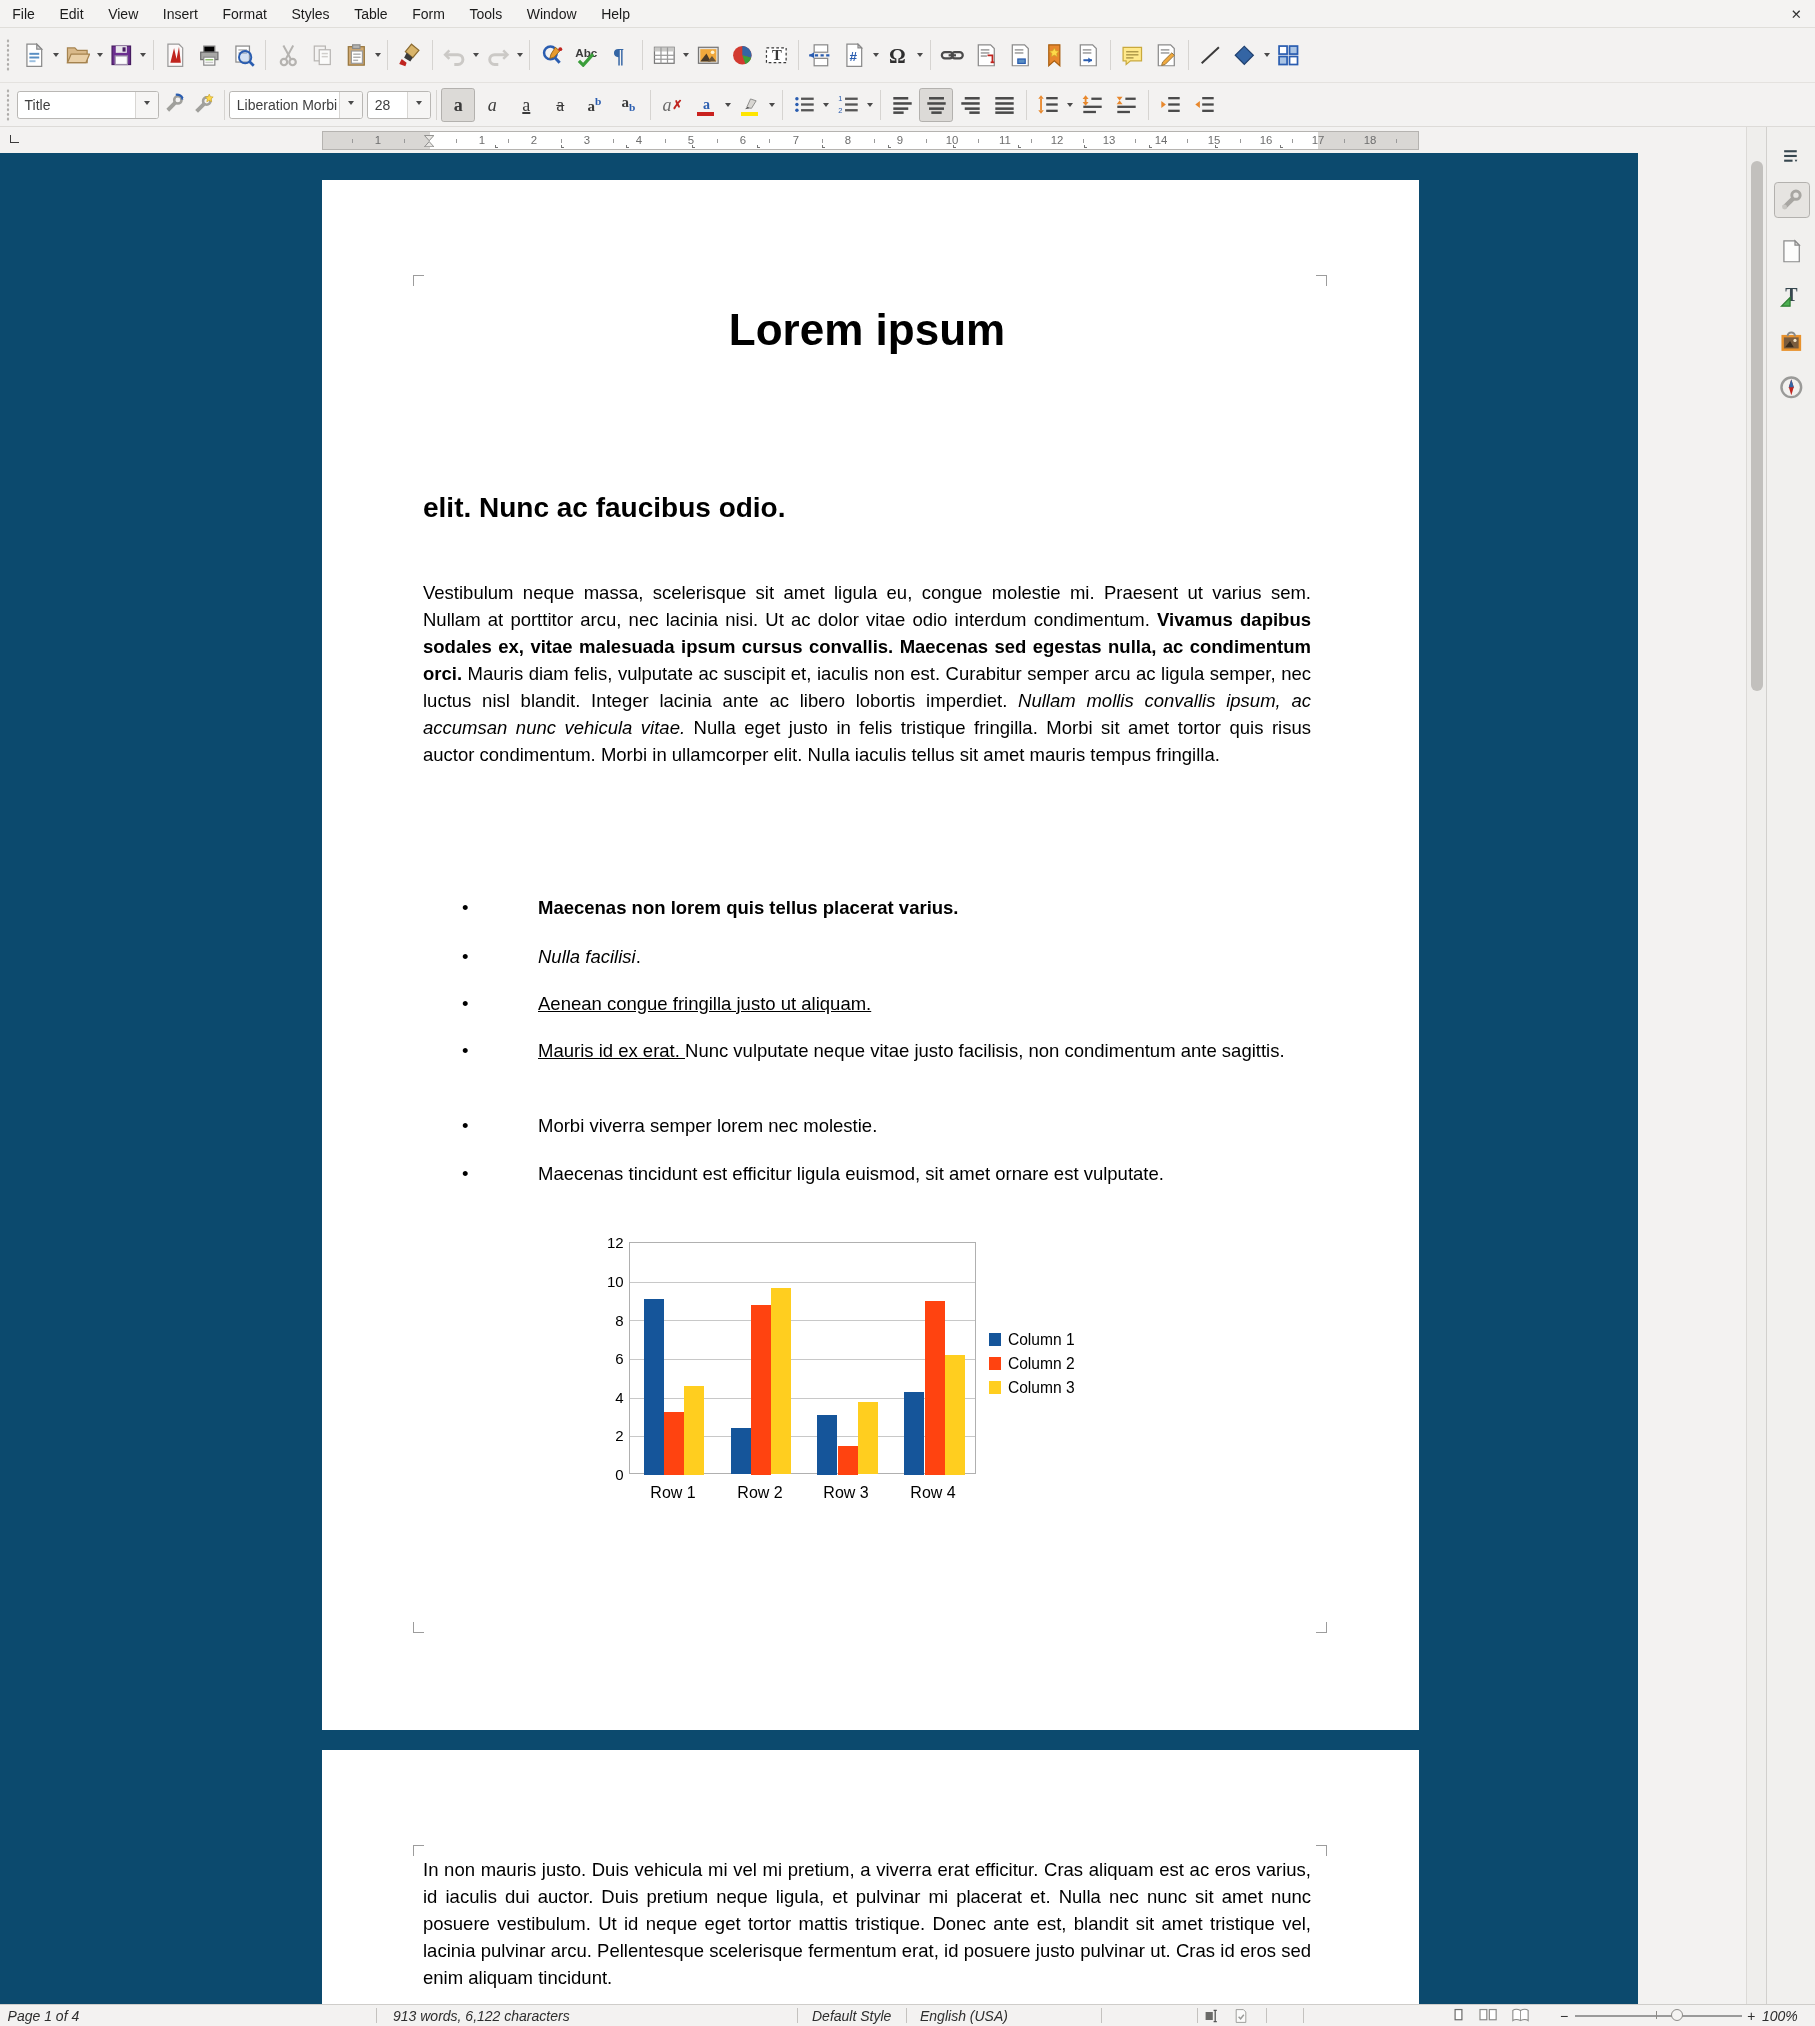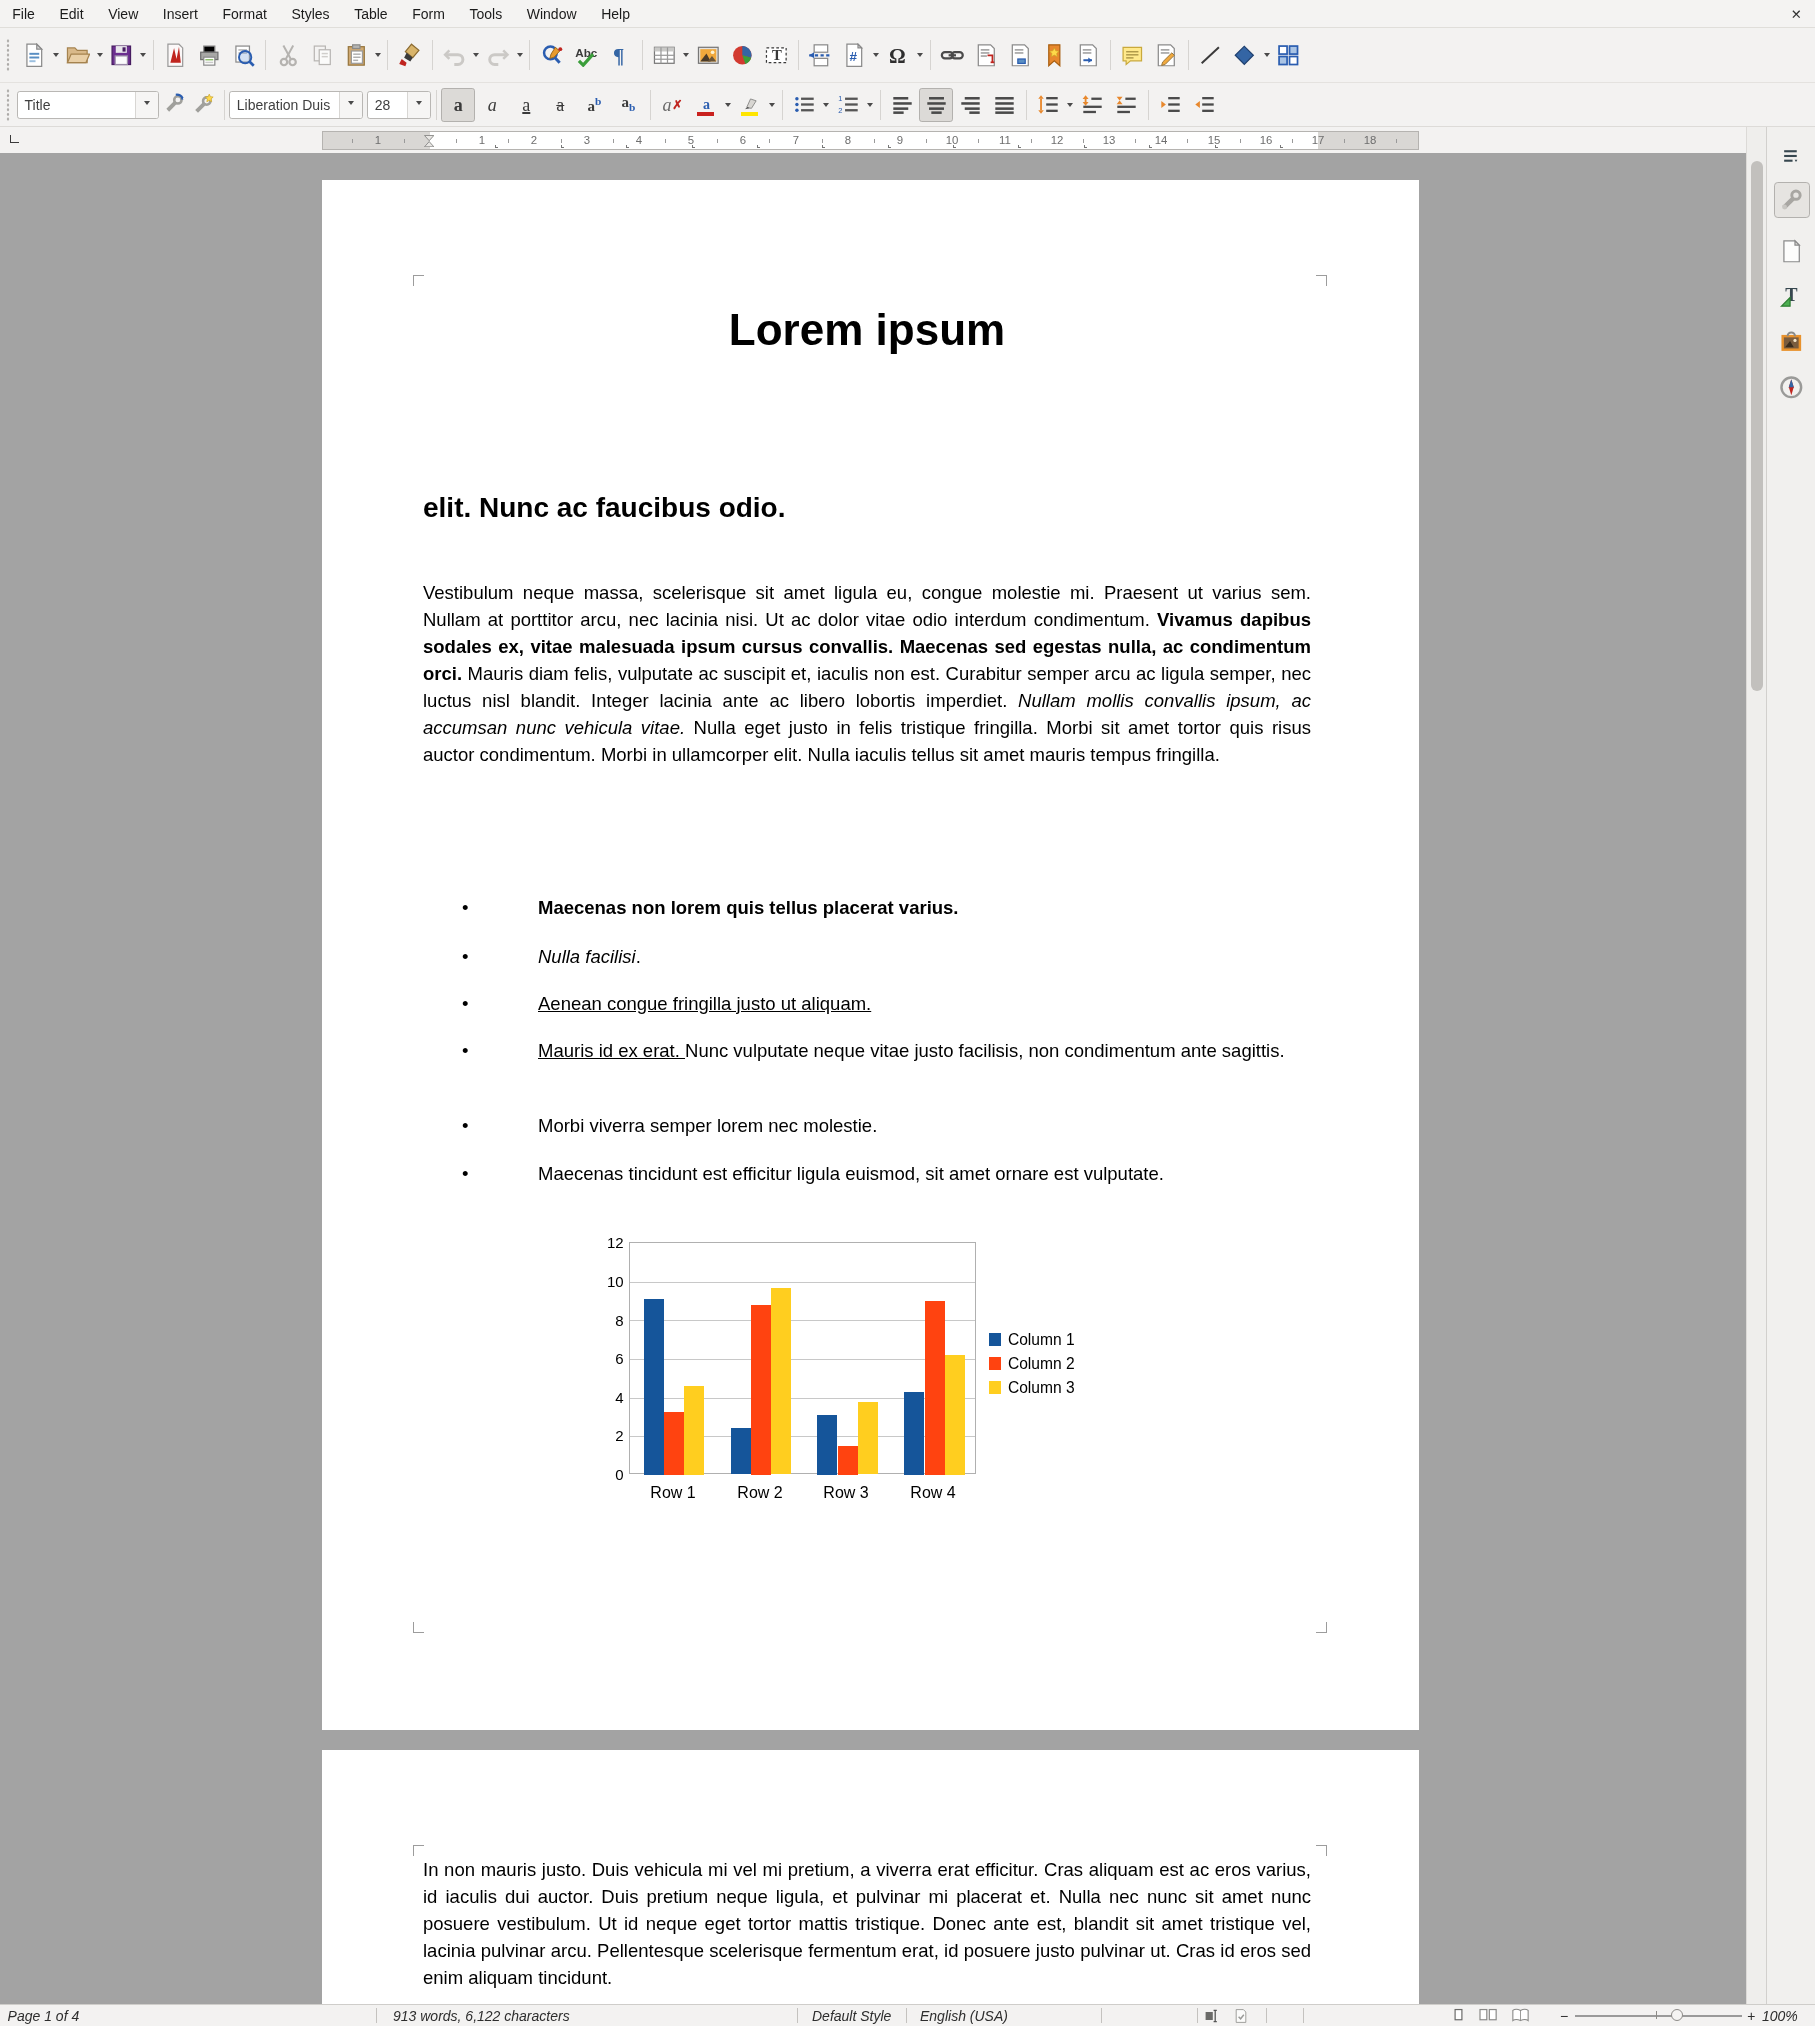--- a/index.html
+++ b/index.html
@@ -43,21 +43,21 @@
   #tabsel { position:absolute; left:8.5px; top:6.6px; width:11.4px; height:11.4px; }
   #tabsel::before { content:""; position:absolute; left:1.9px; top:1.9px; width:7.6px; height:6.6px; border-left:1.9px solid #3a3a3a; border-bottom:1.9px solid #3a3a3a; }
   #ruler { position:absolute; left:322px; top:3.8px; width:1097px; height:19px; background:#fff; border:0.9px solid #b5b3b0; }
   .ruler-margin { position:absolute; top:0; height:100%; background:#d9d7d4; }
   .rnum { position:absolute; top:1.9px; transform:translateX(-50%); font-size:11.4px; color:#6e6e6e; }
   .rtick { position:absolute; top:7.6px; width:0.9px; height:3.8px; background:#9a9a9a; }
   .rtab { position:absolute; bottom:0.9px; width:2.8px; height:2.8px; border-left:0.9px solid #777; border-bottom:0.9px solid #777; }
   #indent-marker { position:absolute; left:101px; top:2.8px; width:10.4px; height:12.3px; }
 
   
-  #doc-area { position:absolute; left:0; top:153px; width:1814px; height:1851px; background:#a3a3a3; overflow:hidden; }
+  #doc-area { position:absolute; left:0; top:153px; width:1638px; height:1851px; background:#0c4a6e; overflow:hidden; }
   .page { position:absolute; left:322px; width:1097px; background:#fff; }
   #page1 { top:26.5px; height:1550px; }
   #page2 { top:1597px; height:254px; }
   .cmark { position:absolute; width:11.4px; height:11.4px; }
   .cmark.tl { border-left:0.9px solid #9c9c9c; border-top:0.9px solid #9c9c9c; }
   .cmark.tr { border-right:0.9px solid #9c9c9c; border-top:0.9px solid #9c9c9c; }
   .cmark.bl { border-left:0.9px solid #9c9c9c; border-bottom:0.9px solid #9c9c9c; }
   .cmark.br { border-right:0.9px solid #9c9c9c; border-bottom:0.9px solid #9c9c9c; }
 
   #doc-title { position:absolute; left:101px; top:125px; width:888px; text-align:center; font-size:44px; font-weight:700; color:#000; }
@@ -418,21 +418,21 @@
     </span>
   <span class="tbtn small">
       <svg width="23" height="23" viewBox="0 0 20 20">
         <path d="M4 16 L11 9" stroke="#a0a09c" stroke-width="3.4"></path>
         <circle cx="12.8" cy="7" r="3.2" fill="none" stroke="#a0a09c" stroke-width="2.2"></circle>
         <path d="M15 1l1 2.2 2.4.3-1.8 1.7.5 2.4-2.1-1.2-2.1 1.2.5-2.4-1.8-1.7 2.4-.3z" fill="#ffd94a" stroke="#c9a325" stroke-width=".6"></path>
       </svg>
     </span>
   <div class="tsep"></div>
   <div class="combo" style="width:134px">
-    <span class="cval">Liberation Duis</span>
+    <span class="cval">Liberation Morbi</span>
     <span class="carrow">
         <span class="dd" style="margin:0"></span>
       </span>
   </div>
   <div class="combo" style="width:64px; margin-left:3.8px">
     <span class="cval">28</span>
     <span class="carrow">
         <span class="dd" style="margin:0"></span>
       </span>
   </div>

